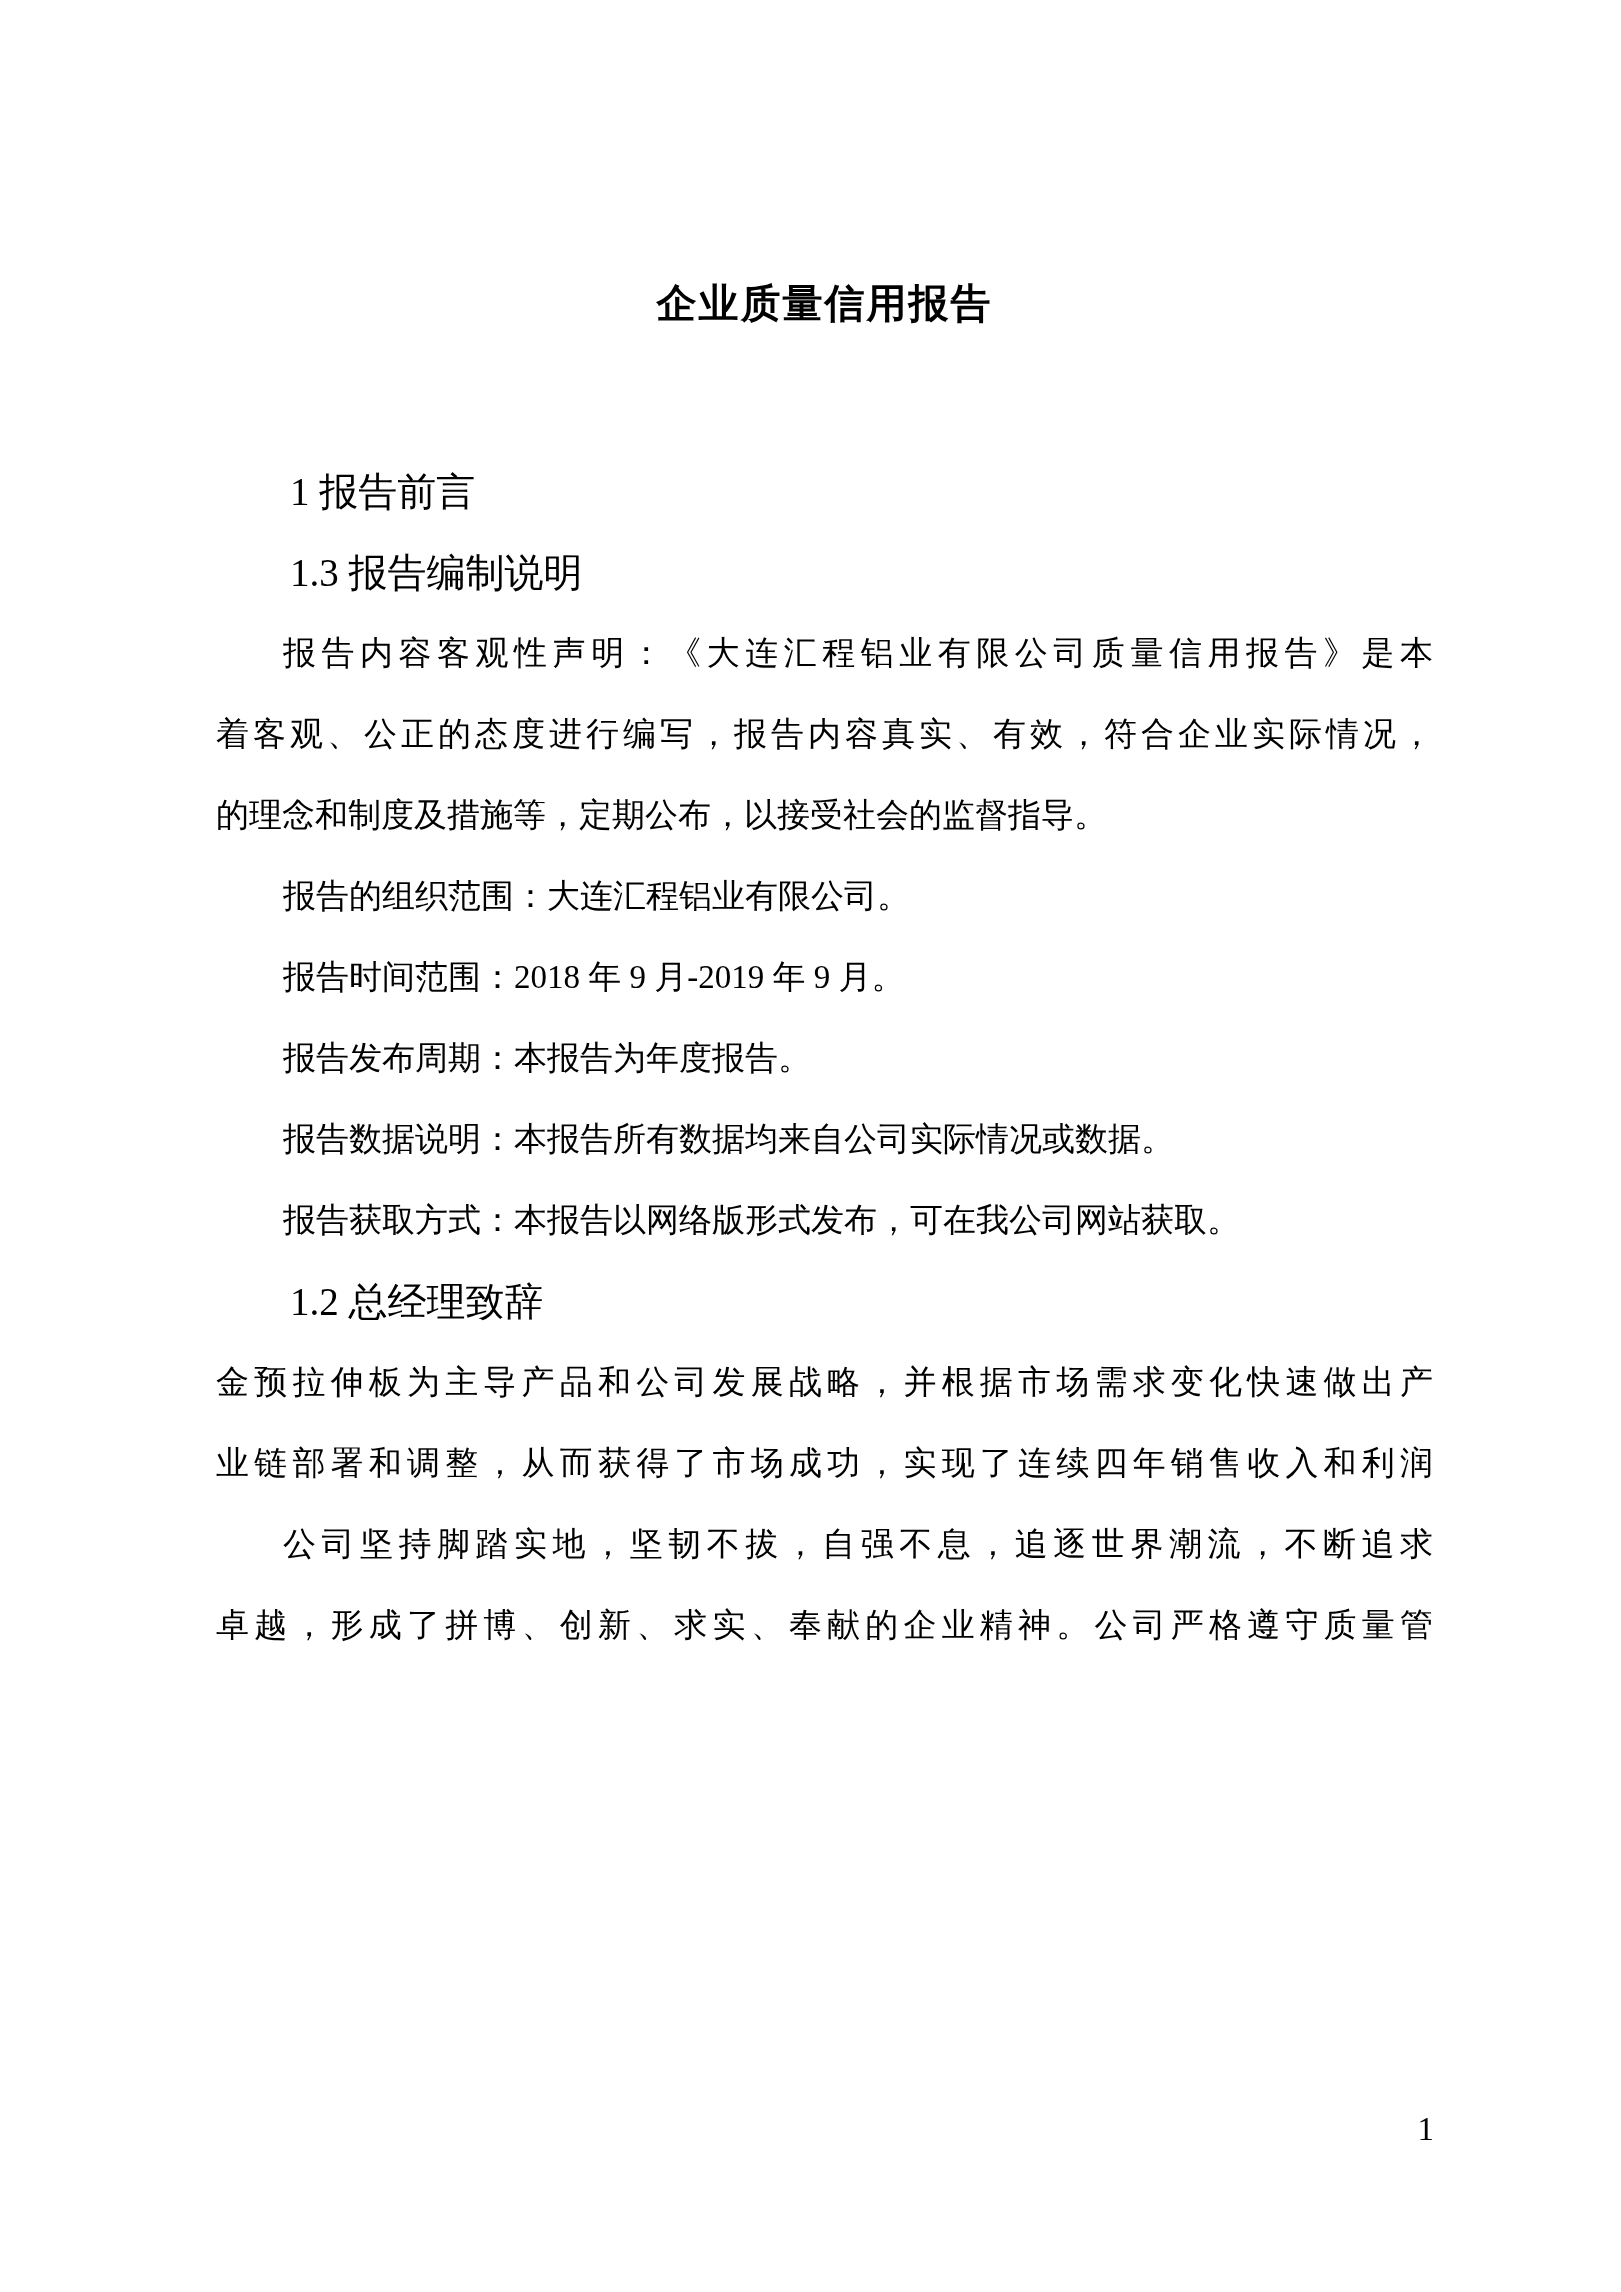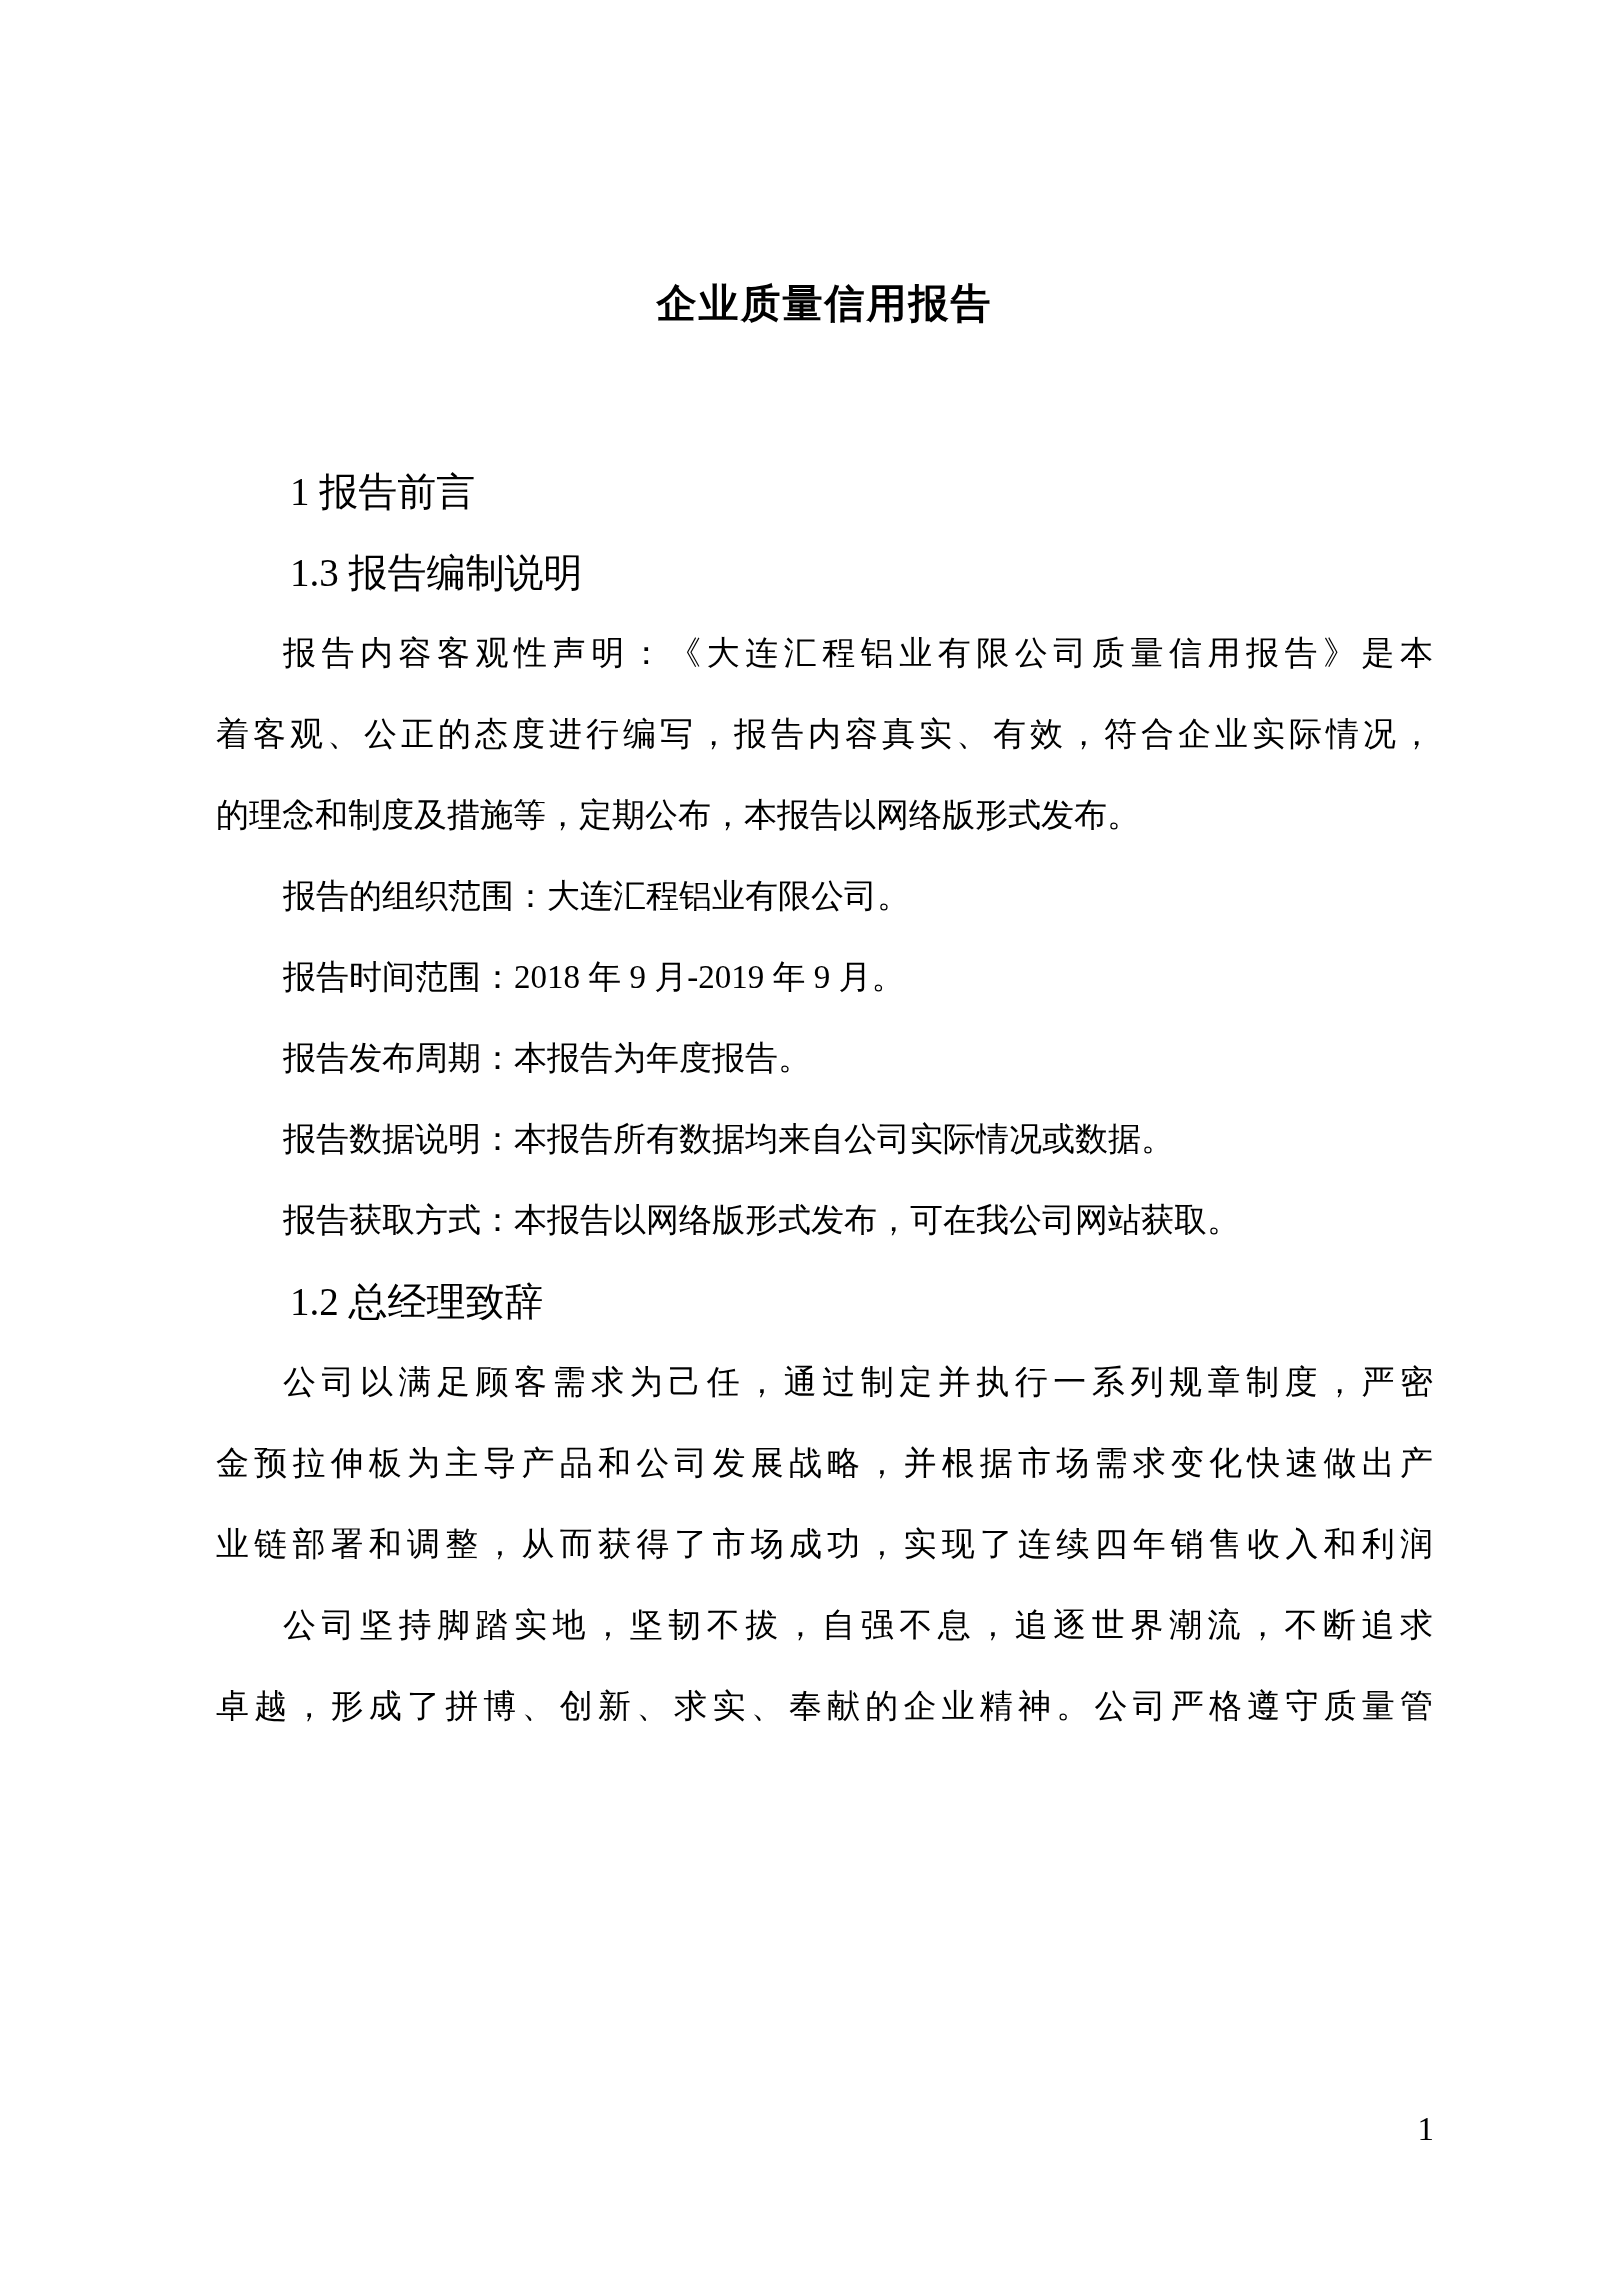--- a/index.html
+++ b/index.html
@@ -65,21 +65,21 @@
 
   <div class="content">
 
     <div class="h">1 报告前言</div>
 
     <div class="h">1.3 报告编制说明</div>
 
     <div>
       <div class="line first">报告内容客观性声明：《大连汇程铝业有限公司质量信用报告》是本</div>
       <div class="line">着客观、公正的态度进行编写，报告内容真实、有效，符合企业实际情况，</div>
-      <div class="line last">的理念和制度及措施等，定期公布，本报告以网络版形式发布。</div>
+      <div class="line last">的理念和制度及措施等，定期公布，以接受社会的监督指导。</div>
     </div>
 
     <div>
       <div class="line first last">报告的组织范围：大连汇程铝业有限公司。</div>
     </div>
 
     <div>
       <div class="line first last">报告时间范围：2018 年 9 月-2019 年 9 月。</div>
     </div>
 
@@ -91,21 +91,20 @@
       <div class="line first last">报告数据说明：本报告所有数据均来自公司实际情况或数据。</div>
     </div>
 
     <div>
       <div class="line first last">报告获取方式：本报告以网络版形式发布，可在我公司网站获取。</div>
     </div>
 
     <div class="h">1.2 总经理致辞</div>
 
     <div>
-      <div class="line first">公司以满足顾客需求为己任，通过制定并执行一系列规章制度，严密</div>
       <div class="line">金预拉伸板为主导产品和公司发展战略，并根据市场需求变化快速做出产</div>
       <div class="line">业链部署和调整，从而获得了市场成功，实现了连续四年销售收入和利润</div>
     </div>
 
     <div>
       <div class="line first">公司坚持脚踏实地，坚韧不拔，自强不息，追逐世界潮流，不断追求</div>
       <div class="line">卓越，形成了拼博、创新、求实、奉献的企业精神。公司严格遵守质量管</div>
     </div>
 
   </div>

